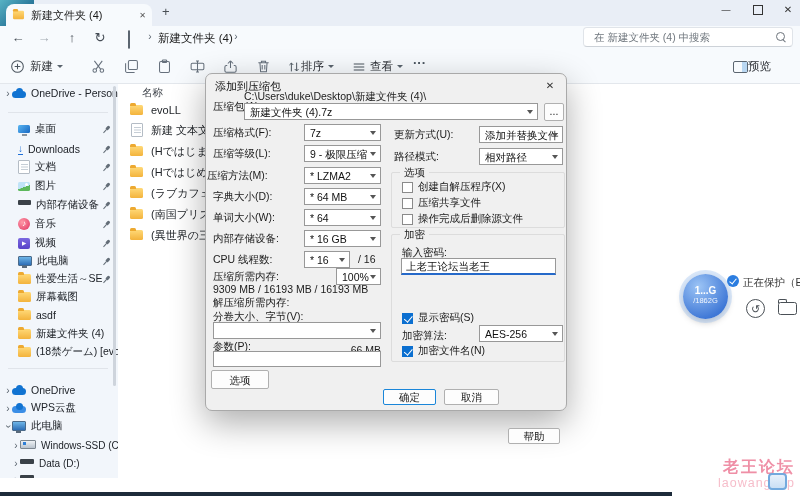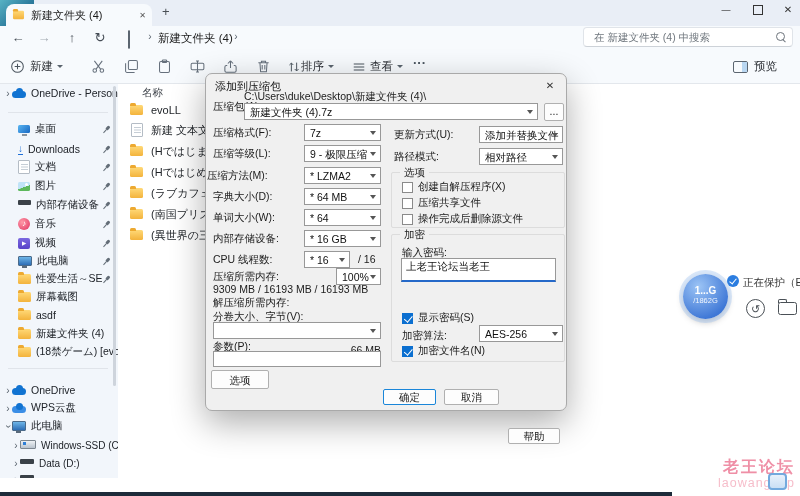--- a/index.html
+++ b/index.html
@@ -223,21 +223,21 @@
         <g fill="none" stroke="#4a545e" stroke-width="1.2">
           <path d="M2 4.5h12M2 8h12M2 11.5h12"></path>
         </g>
       </svg>
     <span class="cmdtxt" style="margin-left:4px;">查看</span>
     <span class="tri"></span>
   </div>
   <div class="abs" style="left:413px;top:55px;font-size:13px;font-weight:bold;color:#4a545e;"><span class="g g-more"></span></div>
   <div class="abs cmd-item" style="left:733px;top:58px;height:17px;">
     <span class="ic-preview"></span>
-    <span class="cmdtxt" style="margin-left:6px;">预览</span>
+    <span class="cmdtxt" style="margin-left:0;">预览</span>
   </div>
 
   
   <div class="abs sidebar">
     <div class="sb-row" style="top:0px;">
       <span class="chev" style="margin-left:4px;"></span>
       <span class="ic-cloud"></span>
       <span class="sb-label">OneDrive - Personal</span>
     </div>
     <div class="sb-sep" style="top:28px;"></div>
@@ -478,21 +478,21 @@
     </div>
     <div class="chkrow" style="left:196px;top:138px;">
       <span class="cb"></span>
         <span>操作完成后删除源文件</span>
     </div>
 
     <div class="group" style="left:185px;top:160px;width:172px;height:126px;">
       <span class="group-label">加密</span>
     </div>
     <div class="dl" style="left:196px;top:172px;">输入密码:</div>
-    <div class="tbox pwd" style="left:195px;top:184px;width:155px;height:24px;">上老王论坛当老王</div>
+    <div class="tbox pwd" style="left:195px;top:184px;width:155px;height:17px;">上老王论坛当老王</div>
     <div class="chkrow" style="left:196px;top:237px;">
       <span class="cb on"></span>
         <span>显示密码(S)</span>
     </div>
     <div class="dl" style="left:196px;top:255px;">加密算法:</div>
     <div class="combo" style="left:273px;top:251px;width:84px;">
         <span class="val">AES-256</span>
         <i class="carr"></i>
       </div>
     <div class="chkrow" style="left:196px;top:270px;">

